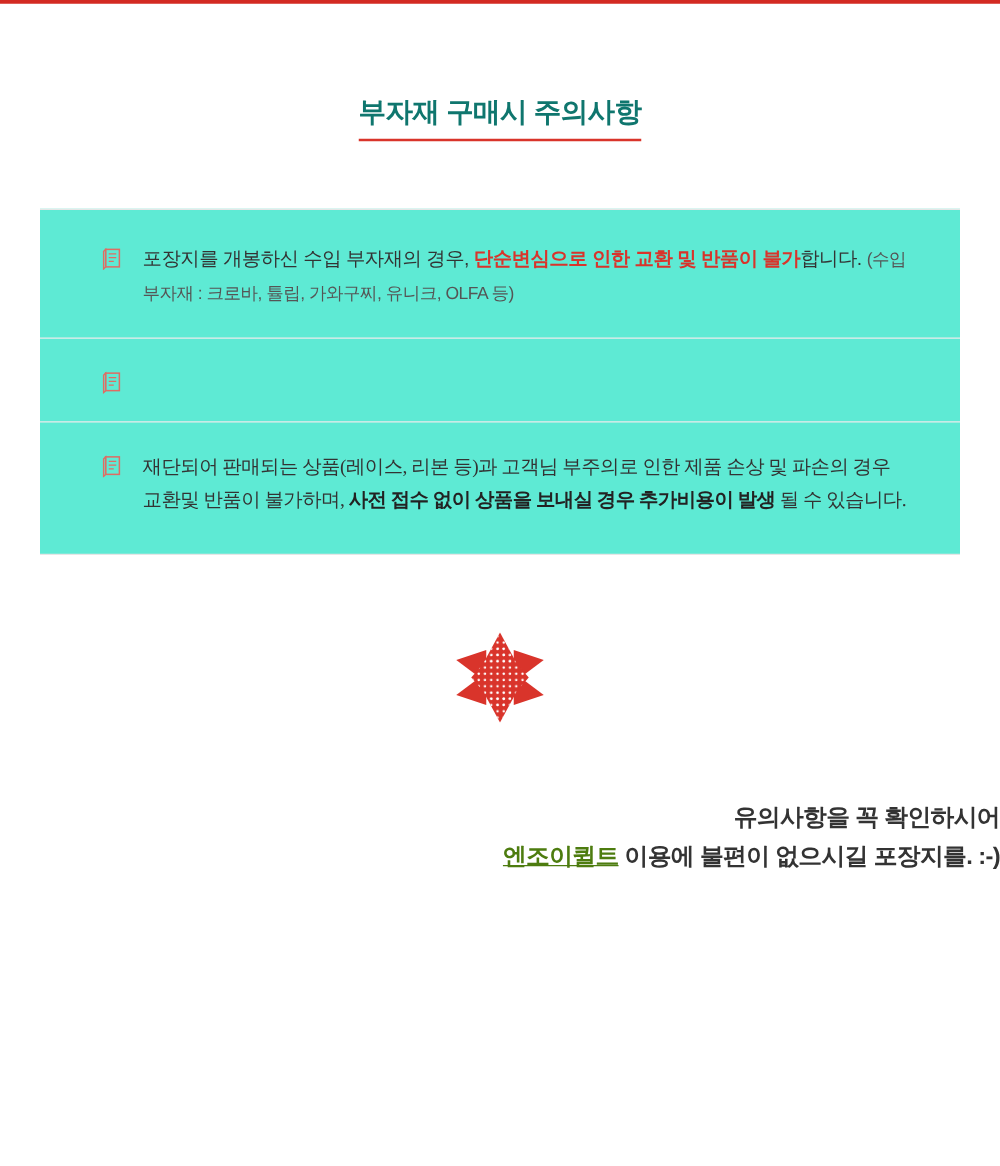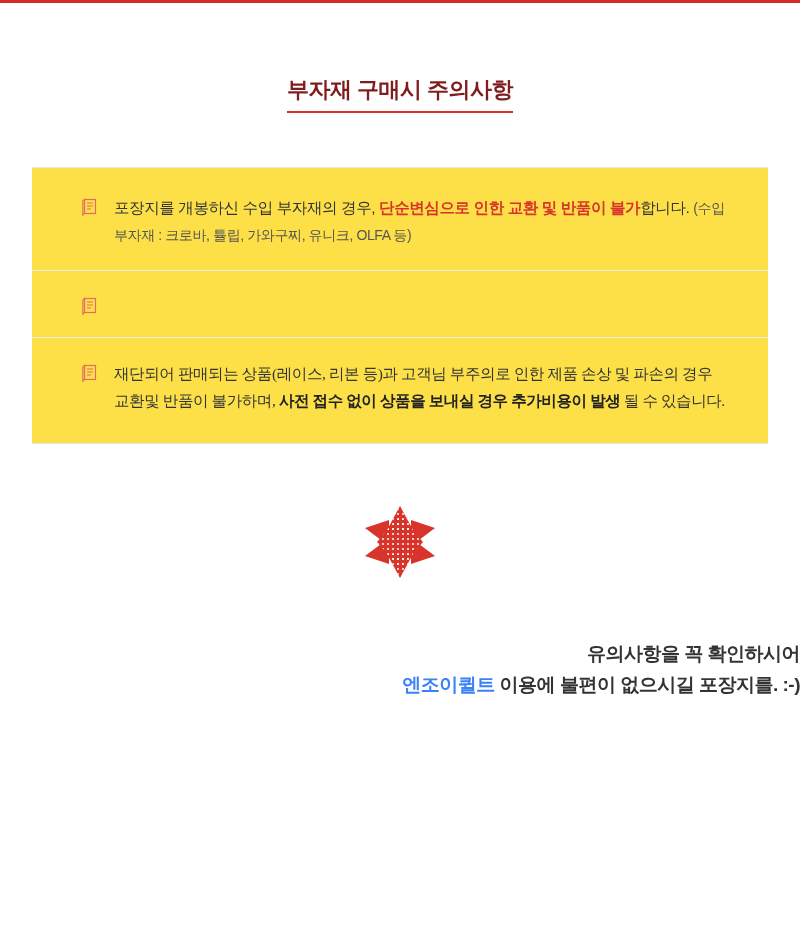--- a/index.html
+++ b/index.html
@@ -27,30 +27,30 @@
   }
   .title-block {
     text-align: center;
     padding-top: 72px;
     padding-bottom: 28px;
   }
   .title {
     display: inline-block;
     font-size: 22px;
     font-weight: bold;
-    color: #7f1d1d;
+    color: #0f766e;
     letter-spacing: -0.5px;
     border-bottom: 2px solid #d9342b;
     padding-bottom: 6px;
   }
   .notice-box {
     margin: 26px 32px 0 32px;
     border-top: 1px solid #e6e6e6;
     border-bottom: 1px solid #e6e6e6;
-    background: #fde047;
+    background: #5eead4;
     padding: 4px 0 6px 0;
   }
   .notice-item {
     display: flex;
     align-items: flex-start;
     padding: 22px 34px 22px 50px;
     border-bottom: 1px solid #ececec;
   }
   .notice-item:last-child {
     border-bottom: none;
@@ -102,22 +102,23 @@
     letter-spacing: -0.5px;
     color: #333333;
   }
   .footer-line1 {
     font-weight: bold;
   }
   .footer-line2 {
     font-weight: bold;
   }
   .brand {
-    color: #3b82f6;
-    font-weight: bold;
+    color: #4d7c0f;
+    font-weight: bold;
+    text-decoration: underline;
   }
 </style>
 </head>
 <body>
 
 <div class="top-rule"></div>
 
 <div class="page">
 
   <div class="title-block">

